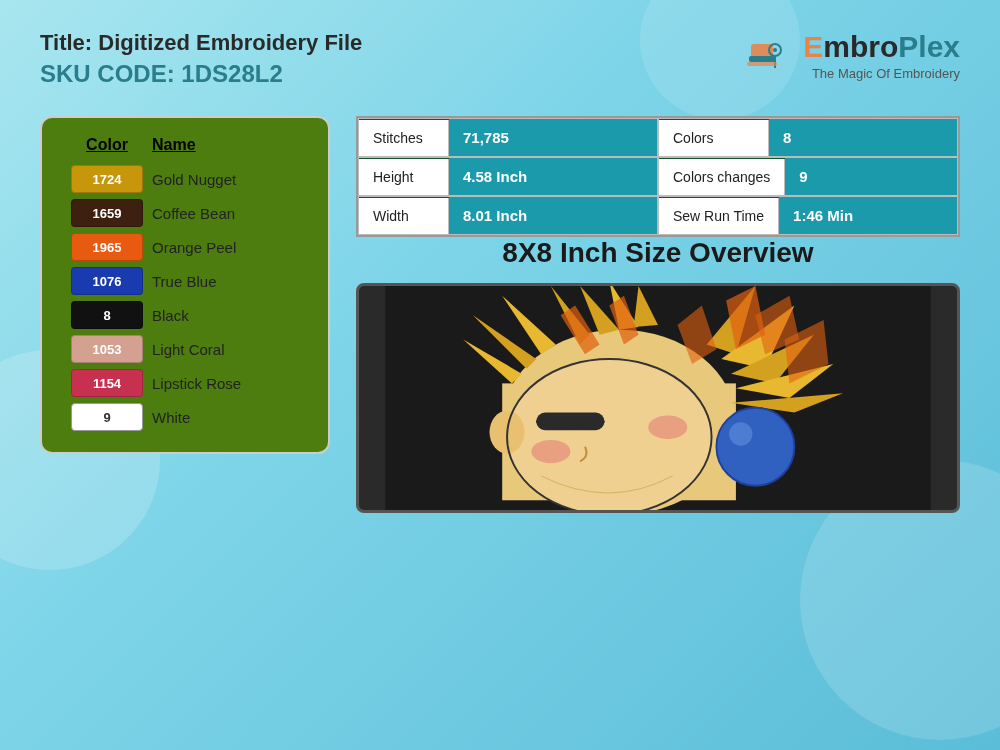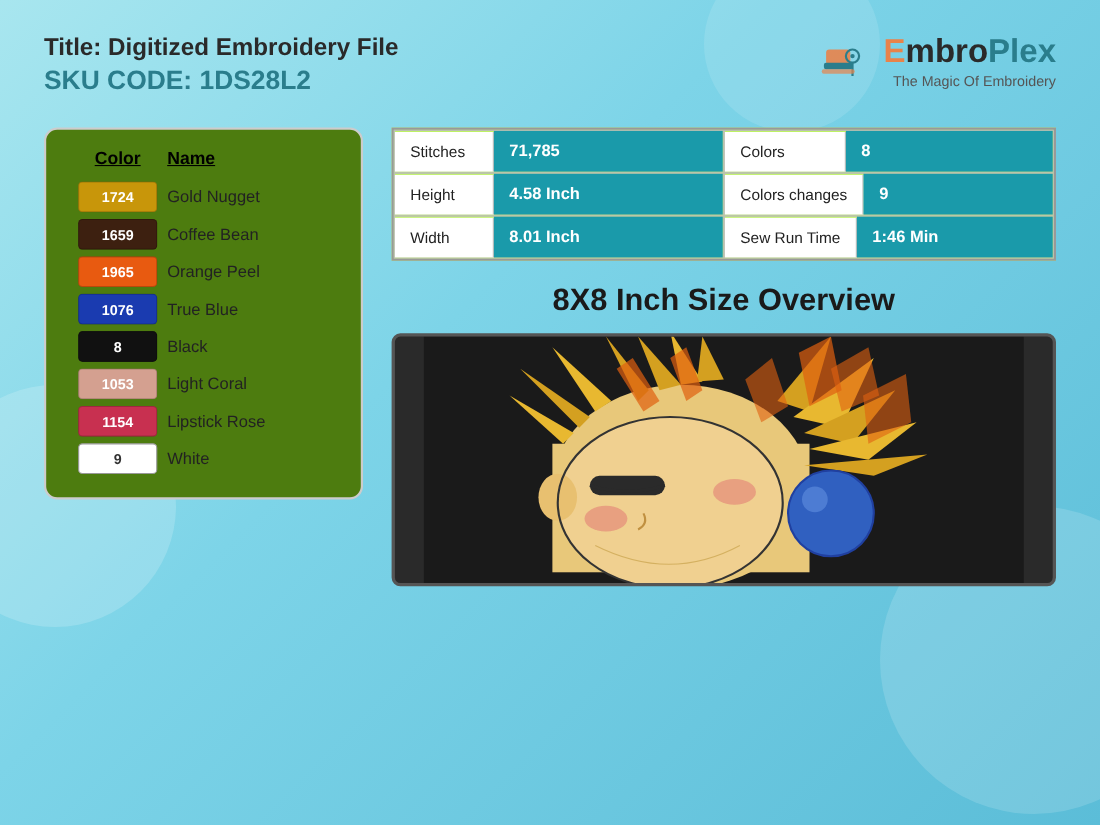--- a/index.html
+++ b/index.html
@@ -60,21 +60,21 @@
     .header-sku {
       font-size: 24px;
       font-weight: bold;
       color: #2a7d8c;
       margin-top: 4px;
     }
 
     
     .logo-block {
       display: flex;
-      align-items: flex-end;
+      align-items: flex-start;
       gap: 10px;
     }
     .logo-icon {
       width: 50px; height: 50px;
     }
     .logo-text-block {}
     .logo-embroplex {
       font-size: 30px;
       font-weight: bold;
       color: #2a2a2a;
@@ -153,22 +153,21 @@
     .right-panel {
       flex: 1;
     }
 
     
     .stats-grid {
       display: grid;
       grid-template-columns: 1fr 1fr;
       gap: 0;
       border: 2px solid #999;
-      margin-bottom: 20px;
-      background: #bef264;
+      background: #14532d;
     }
     .stat-cell {
       display: flex;
       align-items: center;
       border: 1px solid #bbb;
     }
     .stat-label {
       background: white;
       padding: 10px 14px;
       font-size: 14px;

